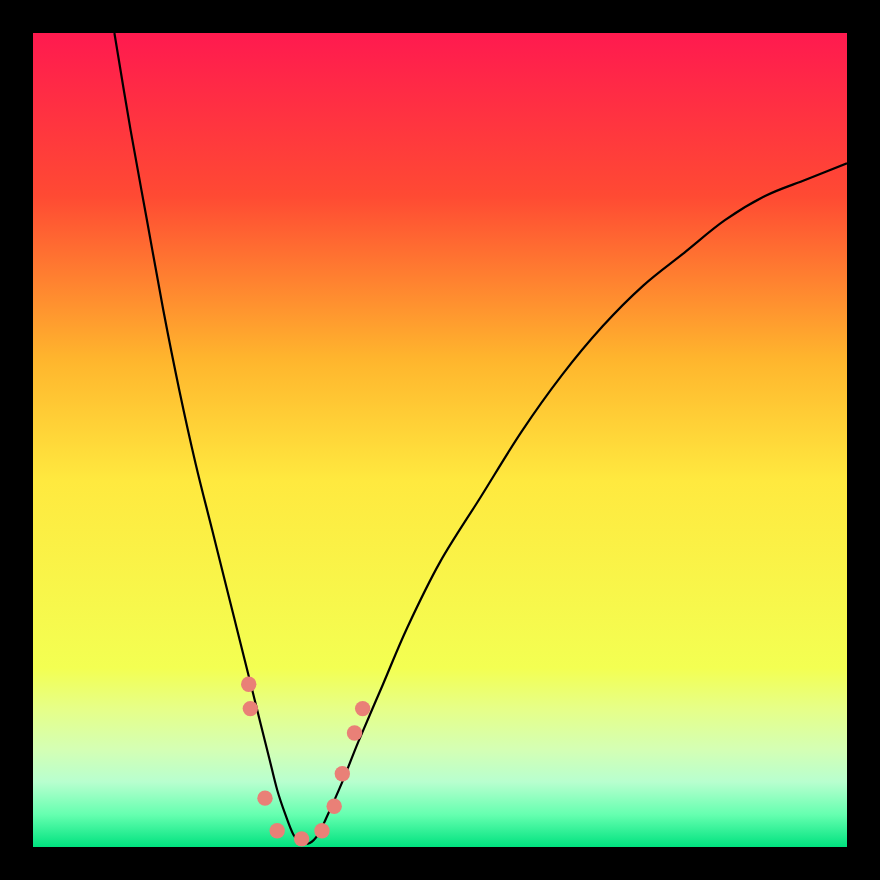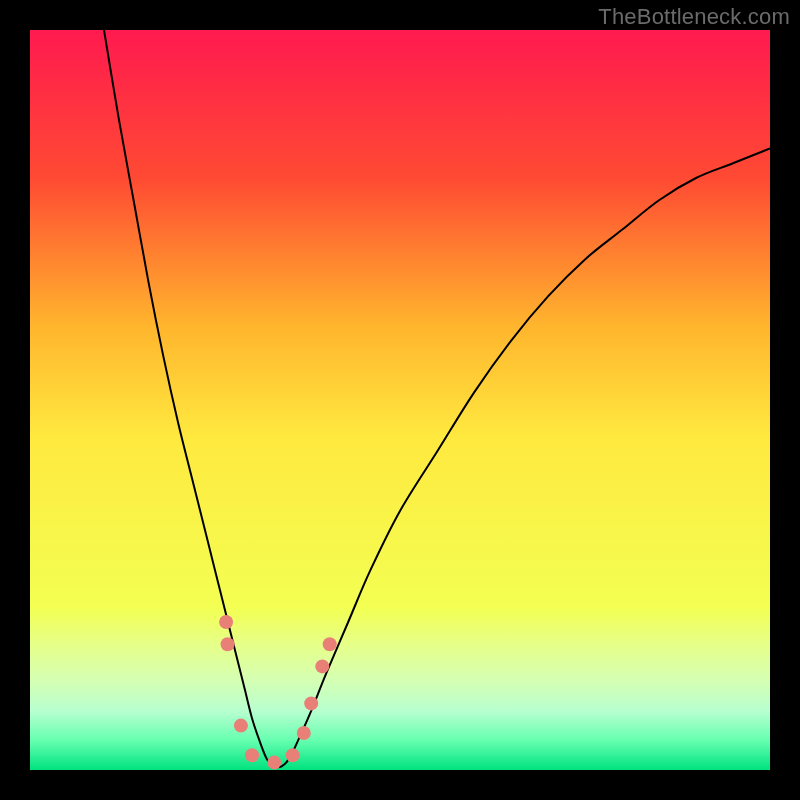--- a/index.html
+++ b/index.html
@@ -43,21 +43,20 @@
     position: absolute;
     inset: 0;
     width: 100%;
     height: 100%;
   }
 </style>
 </head>
 <body>
 
 <div class="container">
-  <div class="watermark">TheBottleneck.com</div>
   <div class="plot-area">
     <svg class="gradient" viewBox="0 0 740 740" preserveAspectRatio="none">
       <defs>
         <linearGradient id="bg-grad" x1="0" y1="0" x2="0" y2="1">
             <stop offset="0%" stop-color="#ff1a4f"></stop>
             <stop offset="20%" stop-color="#ff4a33"></stop>
             <stop offset="40%" stop-color="#ffb52d"></stop>
             <stop offset="55.00000000000001%" stop-color="#ffe93f"></stop>
             <stop offset="78%" stop-color="#f3ff52"></stop>
             <stop offset="83%" stop-color="#e6ff88"></stop>

